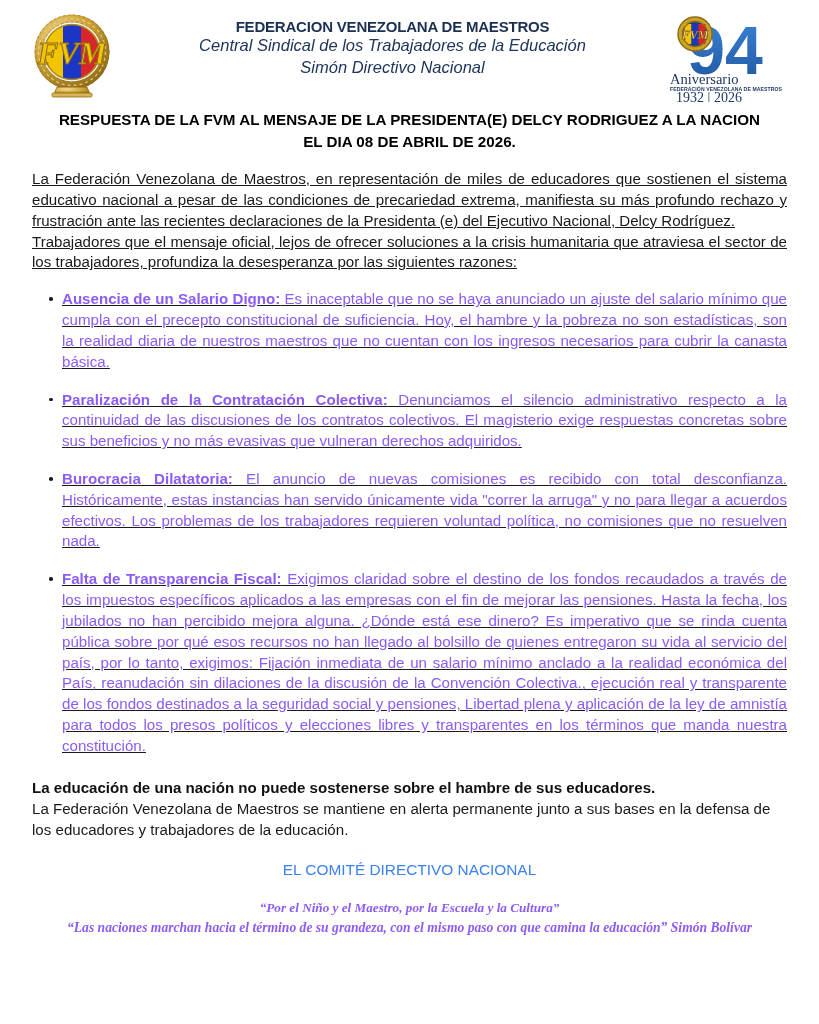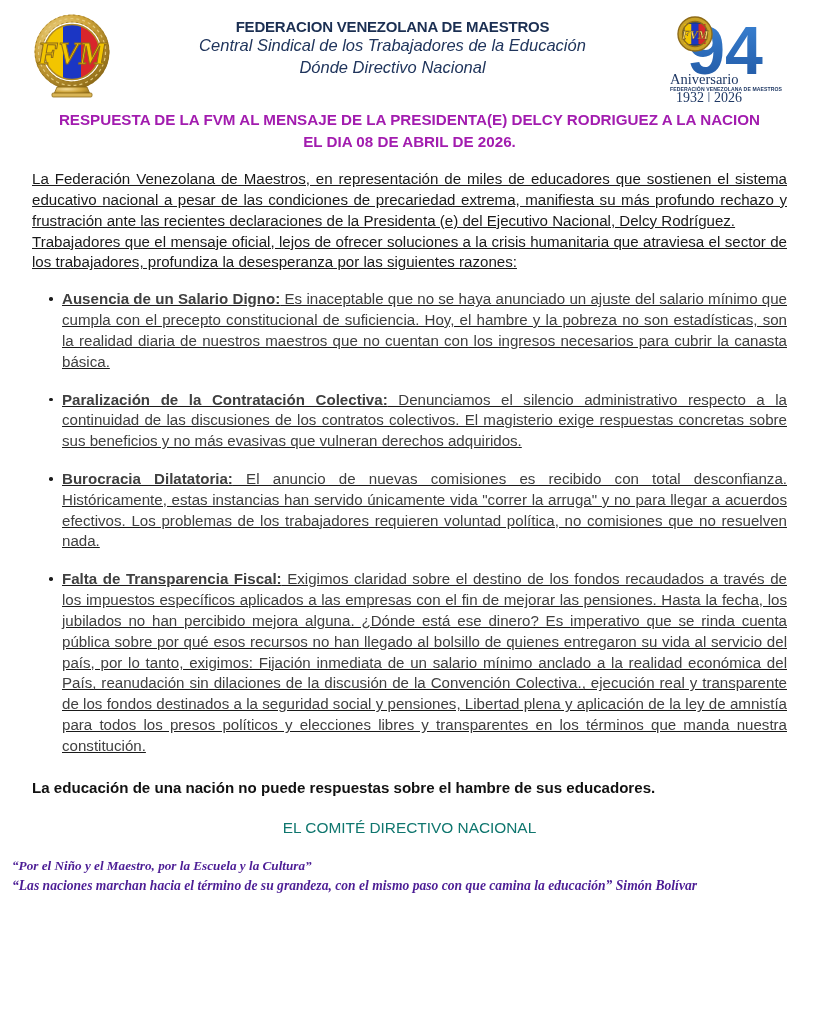--- a/index.html
+++ b/index.html
@@ -92,21 +92,21 @@
     font-weight: bold;
     color: #111111;
     margin-top: 6px;
   }
 
   
   .doc-title {
     text-align: center;
     font-size: 15.2px;
     font-weight: bold;
-    color: #a21caf;
+    color: #000000;
     line-height: 1.45;
     margin: 13px 52px 0 52px;
   }
 
   
   .body {
     margin: 16px 32px 0 32px;
     text-decoration: underline;
   }
   .para {
@@ -122,21 +122,21 @@
     padding: 0;
     list-style: none;
   }
   .bullet {
     position: relative;
     padding-left: 30px;
     margin-bottom: 17px;
     font-size: 15.1px;
     line-height: 1.38;
     text-align: justify;
-    color: #404040;
+    color: #8b5cf6;
   }
   .bullet:last-child { margin-bottom: 0; }
   .bullet .dot {
     position: absolute;
     left: 17px;
     top: 8px;
     width: 3.5px;
     height: 3.5px;
     background: #1a1a1a;
     border-radius: 50%;
@@ -157,33 +157,32 @@
   }
   .closing-text {
     font-size: 15.1px;
     line-height: 1.4;
     color: #1a1a1a;
     text-align: left;
   }
   .committee {
     text-align: center;
     font-size: 15.4px;
-    color: #0f766e;
+    color: #3b82f6;
     margin-top: 21px;
   }
 
   
   .footer {
     margin-top: 19px;
-    text-align: left;
-    color: #4c1d95;
+    text-align: center;
+    color: #8b5cf6;
     font-family: "Liberation Serif", serif;
     font-weight: bold;
     font-style: italic;
-    margin-left: 12px;
   }
   .footer-line1 {
     font-size: 13.2px;
     line-height: 1.5;
   }
   .footer-line2 {
     font-size: 13.6px;
     line-height: 1.5;
     white-space: nowrap;
   }
@@ -230,21 +229,21 @@
 
           <path d="M28 73 L58 73 L61 80 L25 80 Z" fill="url(#goldg)" stroke="#8E6B18" stroke-width="0.8"></path>
           <rect x="23" y="79" width="40" height="4" rx="1.2" fill="#D9B556" stroke="#8E6B18" stroke-width="0.8"></rect>
         </svg>
       </div>
     </div>
 
     <div class="header-center">
       <div class="org-title">FEDERACION VENEZOLANA DE MAESTROS</div>
       <div class="org-sub1">Central Sindical de los Trabajadores de la Educación</div>
-      <div class="org-sub2">Dónde Directivo Nacional</div>
+      <div class="org-sub2">Simón Directivo Nacional</div>
     </div>
 
     <div class="logo-right">
       <div class="anniv">
         <svg width="122" height="90" viewBox="0 0 122 90" xmlns="http://www.w3.org/2000/svg">
           <defs>
             <linearGradient id="blueg" x1="0" y1="0" x2="0" y2="1">
               <stop offset="0%" stop-color="#3C86D8"></stop>
               <stop offset="100%" stop-color="#1F55A0"></stop>
             </linearGradient>
@@ -289,21 +288,22 @@
       <li class="bullet">
         <span class="dot"></span><span class="lead">Burocracia Dilatatoria:</span><span> El anuncio de nuevas comisiones es recibido con total desconfianza. Históricamente, estas instancias han servido únicamente vida "correr la arruga" y no para llegar a acuerdos efectivos. Los problemas de los trabajadores requieren voluntad política, no comisiones que no resuelven nada.</span>
       </li>
       <li class="bullet">
         <span class="dot"></span><span class="lead">Falta de Transparencia Fiscal:</span><span> Exigimos claridad sobre el destino de los fondos recaudados a través de los impuestos específicos aplicados a las empresas con el fin de mejorar las pensiones. Hasta la fecha, los jubilados no han percibido mejora alguna. ¿Dónde está ese dinero? Es imperativo que se rinda cuenta pública sobre por qué esos recursos no han llegado al bolsillo de quienes entregaron su vida al servicio del país, por lo tanto, exigimos: Fijación inmediata de un salario mínimo anclado a la realidad económica del País, reanudación sin dilaciones de la discusión de la Convención Colectiva., ejecución real y transparente de los fondos destinados a la seguridad social y pensiones, Libertad plena y aplicación de la ley de amnistía para todos los presos políticos y elecciones libres y transparentes en los términos que manda nuestra constitución.</span>
       </li>
     </ul>
   </div>
 
   <div class="closing">
-    <div class="closing-bold">La educación de una nación no puede respuestas sobre el hambre de sus educadores.</div>
+    <div class="closing-bold">La educación de una nación no puede sostenerse sobre el hambre de sus educadores.</div>
+    <div class="closing-text">La Federación Venezolana de Maestros se mantiene en alerta permanente junto a sus bases en la defensa de los educadores y trabajadores de la educación.</div>
     <div class="committee">EL COMITÉ DIRECTIVO NACIONAL</div>
   </div>
 
   <div class="footer">
     <div class="footer-line1">“Por el Niño y el Maestro, por la Escuela y la Cultura”</div>
     <div class="footer-line2">“Las naciones marchan hacia el término de su grandeza, con el mismo paso con que camina la educación” Simón Bolívar</div>
   </div>
 
 </div>
 

